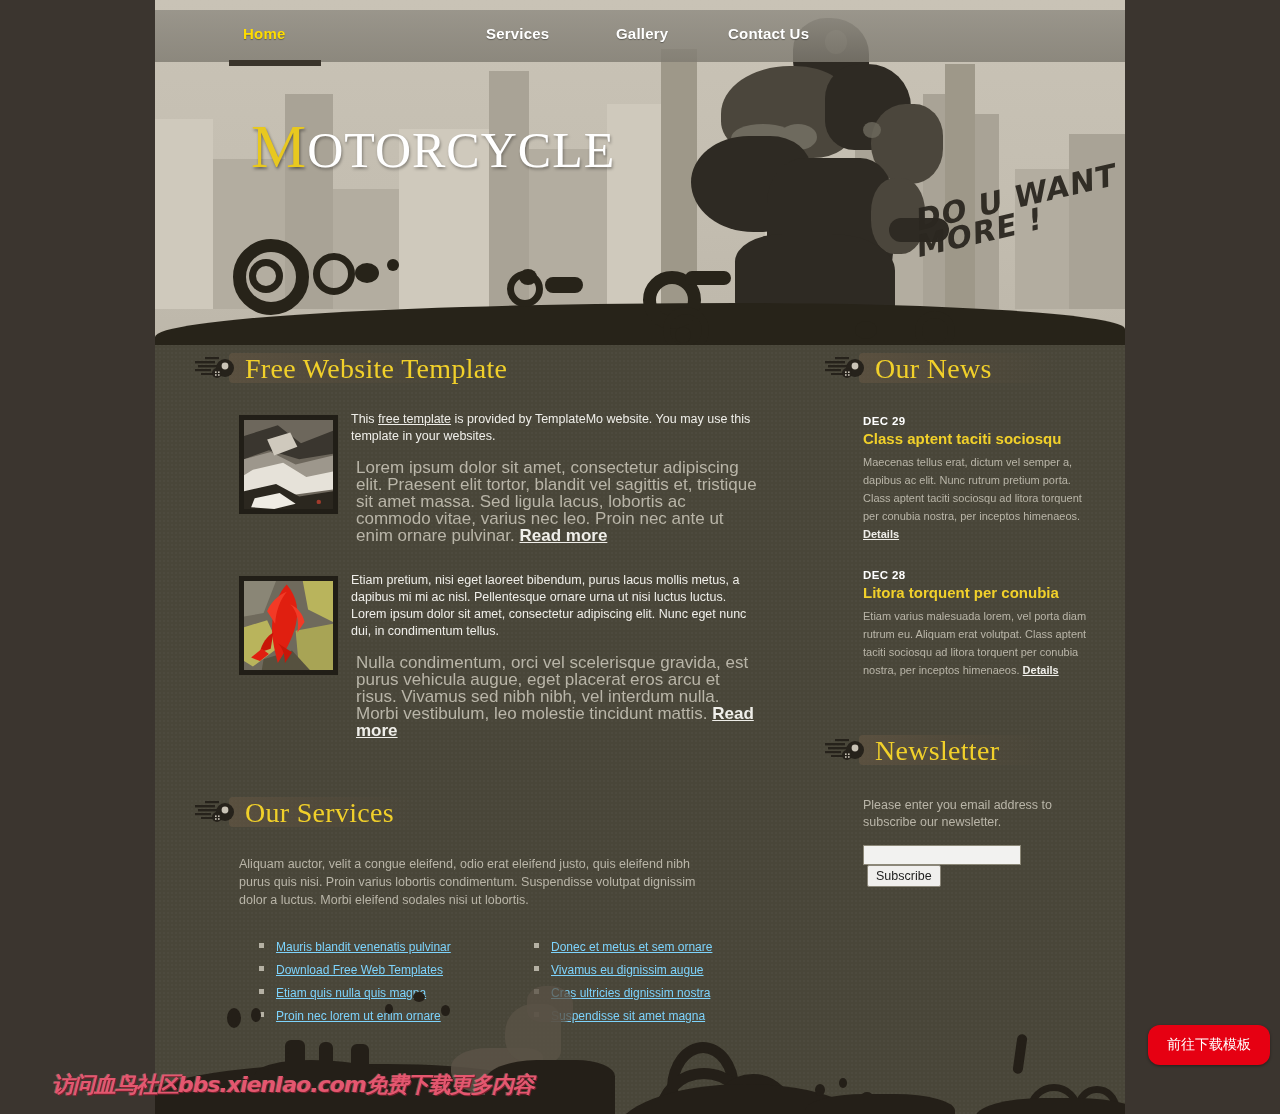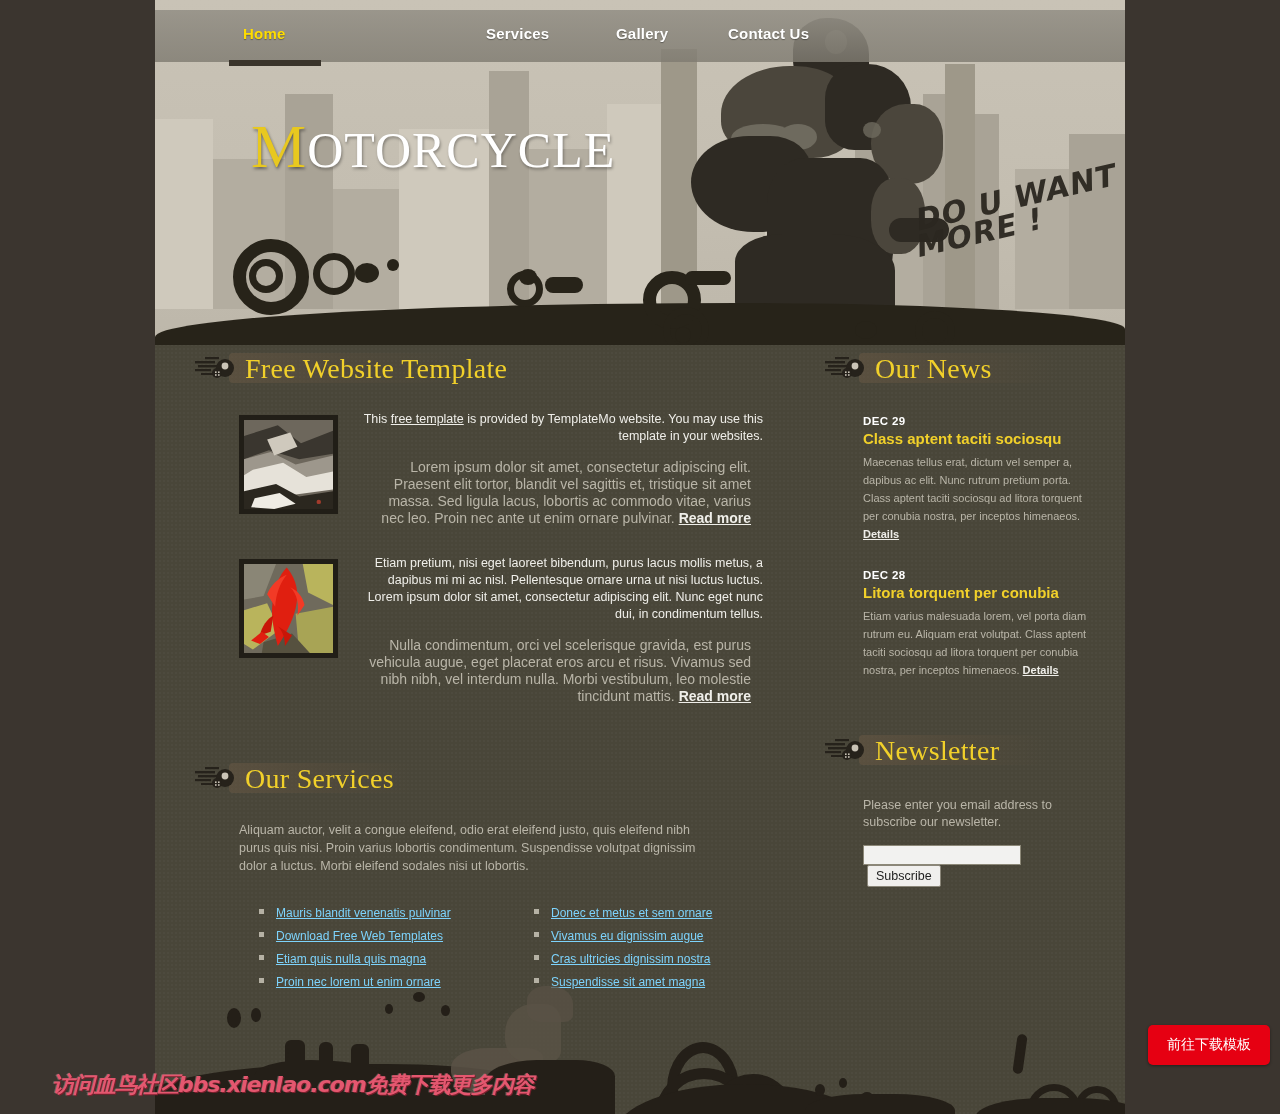--- a/index.html
+++ b/index.html
@@ -150,37 +150,37 @@
     border-radius:4px;
     z-index:0;
   }
   .sec-head .txt { position:relative; z-index:2; }
   .wing-icon {
     position:absolute; left:2px; top:10px;
     width:46px; height:26px; z-index:3;
   }
 
   
-  .article { position:relative; margin:0 0 20px 0; padding-left:46px;text-align:right; }
+  .article { position:relative; margin:0 0 20px 0; padding-left:46px; }
   .thumb {
     position:absolute; left:46px; top:4px;
     width:99px; height:99px;
     border:5px solid #211e17;
     background:#555043;
     overflow:hidden;
   }
   .thumb .inner { position:absolute; inset:0; }
   .art-body { margin-left:112px; }
   .lead {
     margin:0 0 14px 0;
     color:#efeee9; font-size:12.5px; line-height:17px;
   }
   .lead a { color:#efeee9; }
   .body-p {
-    margin:12px; color:#b9b5a8; font-size:14px; line-height:17px;
+    margin:5px; color:#b9b5a8; font-size:17px; line-height:17px;
   }
   a { color:#d9d5c8; }
   .body-p a, .lead a { text-decoration:underline; }
   .readmore { color:#efeee9; font-weight:bold; text-decoration:underline; }
 
   
   #services-text {
     margin:0 0 30px 0; padding-left:46px;
     color:#b9b5a8; font-size:12.5px; line-height:18px;
     width:520px;
@@ -240,21 +240,21 @@
     color:#e4576f;
     letter-spacing:-1px;
     white-space:nowrap;
     text-shadow: 1px 1px 0 #7a1f2c, -1px 0 0 rgba(255,255,255,.25);
   }
 
   
   #download-btn {
     position:absolute; right:10px; top:1025px;
     width:122px; height:40px;
-    background:#e60012; border:none; border-radius:5px;
+    background:#e60012; border:none; border-radius:12px;
     color:#ffffff; font-family:"DejaVu Sans", sans-serif;
     font-size:14px; cursor:pointer; z-index:50;
     box-shadow:0 1px 3px rgba(0,0,0,.4);
   }
 </style>
 </head>
 <body>
 
 <div id="page">
   <div id="site">

